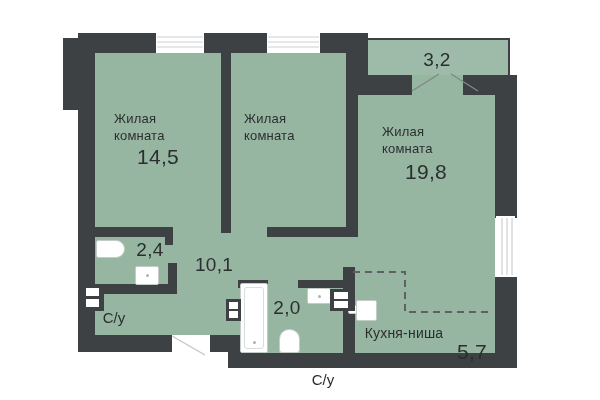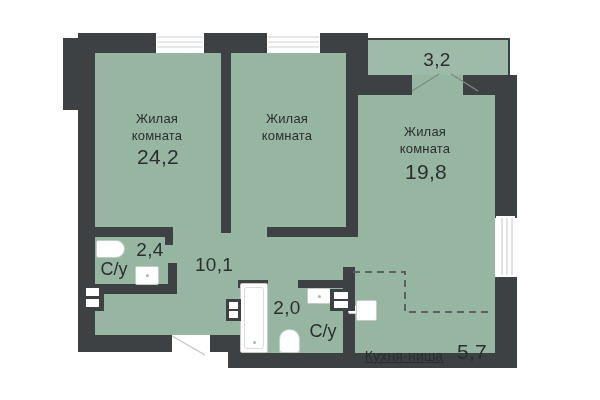--- a/index.html
+++ b/index.html
@@ -14,25 +14,25 @@
   .fix{position:absolute;background:#fff;border:1.5px solid #c4ccc7;box-sizing:border-box;border-radius:2px;}
   .tub{border-radius:3px 11px 11px 3px;}
   .toilet{border-radius:10px 10px 3px 3px;}
   .sink::after{content:"";position:absolute;left:50%;top:50%;width:3px;height:3px;
         margin:-1.5px 0 0 -1.5px;background:#aab4ae;border-radius:50%;}
   .shower::before{content:"";position:absolute;inset:3px;border:1px solid #d9dedb;border-radius:3px;}
   .shower::after{content:"";position:absolute;left:50%;bottom:8px;width:3px;height:3px;
         margin-left:-1.5px;background:#aab4ae;border-radius:50%;}
   .shaft{position:absolute;background:var(--wall,#3d4144);}
   .shaft i{position:absolute;background:#fff;}
-  .lbl{position:absolute;transform:translate(-50%,-50%);text-align:center;white-space:nowrap;}
+  .lbl{position:absolute;transform:translate(-50%,-50%);white-space:nowrap;}
   .name{font-size:13px;line-height:17px;white-space:normal;width:86px;letter-spacing:.2px;}
   .num{font-size:21px;letter-spacing:.3px;}
   .num-s{font-size:19px;letter-spacing:.3px;}
-  .small{font-size:18px;}
+  .small{font-size:15px;margin-top:48px;}
   .mid{font-size:14px;letter-spacing:.2px;}
   .badge{position:absolute;left:395px;top:204px;width:64px;height:64px;background:#fff;border-radius:50%;
         display:flex;align-items:center;justify-content:center;font-size:27px;letter-spacing:1px;color:#24282a;}
   svg.overlay{position:absolute;left:0;top:0;pointer-events:none;}
 </style>
 </head>
 <body>
 
 <div class="plan">
 
@@ -100,34 +100,34 @@
   <div class="shaft" style="left:226px;top:299px;width:15px;height:22px;">
     <i style="left:3px;top:3px;width:9px;height:7px;"></i>
       <i style="left:3px;top:12px;width:9px;height:7px;"></i>
   </div>
   <div class="shaft" style="left:330px;top:289px;width:25px;height:22px;">
     <i style="left:4px;top:3px;width:14px;height:7px;"></i>
       <i style="left:4px;top:12px;width:14px;height:7px;"></i>
   </div>
 
   <div class="lbl name" style="left:157px;top:127px;">Жилая комната</div>
-  <div class="lbl num" style="left:158px;top:157px;">24,2</div>
+  <div class="lbl num" style="left:158px;top:157px;">14,5</div>
 
   <div class="lbl name" style="left:287px;top:127px;">Жилая комната</div>
 
   <div class="lbl name" style="left:425px;top:140px;">Жилая комната</div>
   <div class="lbl num" style="left:426px;top:172px;">19,8</div>
 
   <div class="lbl num-s" style="left:437px;top:60px;">3,2</div>
 
   <div class="lbl small" style="left:114px;top:269px;">С/у</div>
   <div class="lbl num-s" style="left:150px;top:250px;">2,4</div>
 
   <div class="lbl num-s" style="left:214px;top:265px;">10,1</div>
 
   <div class="lbl num-s" style="left:287px;top:308px;">2,0</div>
   <div class="lbl small" style="left:323px;top:331px;">С/у</div>
 
-  <div class="lbl mid" style="left:404px;top:356px;text-decoration:underline;">Кухня-ниша</div>
+  <div class="lbl mid" style="left:404px;top:333px;">Кухня-ниша</div>
   <div class="lbl num" style="left:472px;top:337px;margin-top:15px;">5,7</div>
 
 
 </div>
 
 </body></html>

